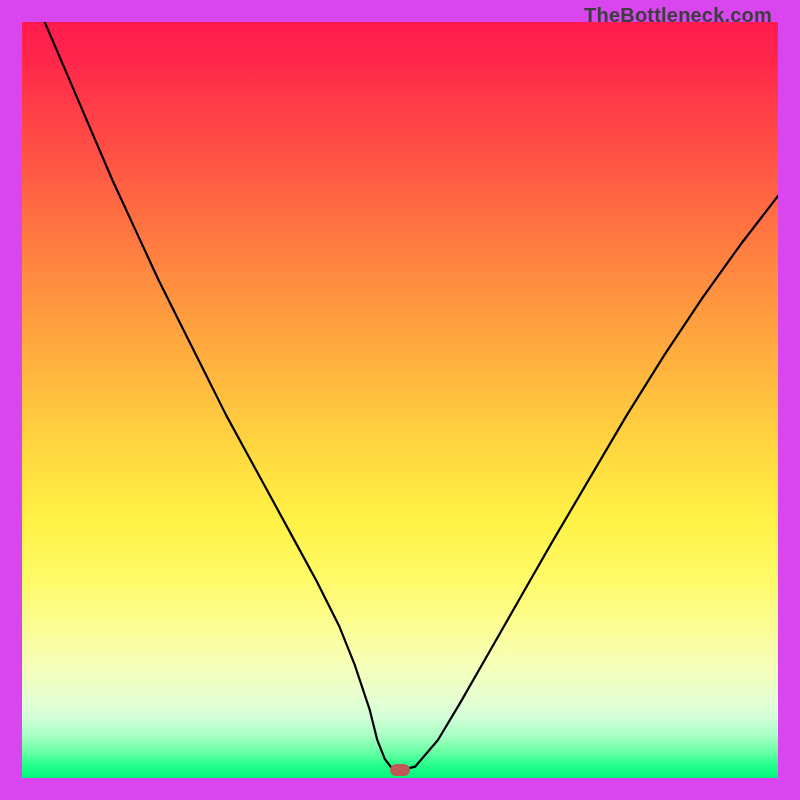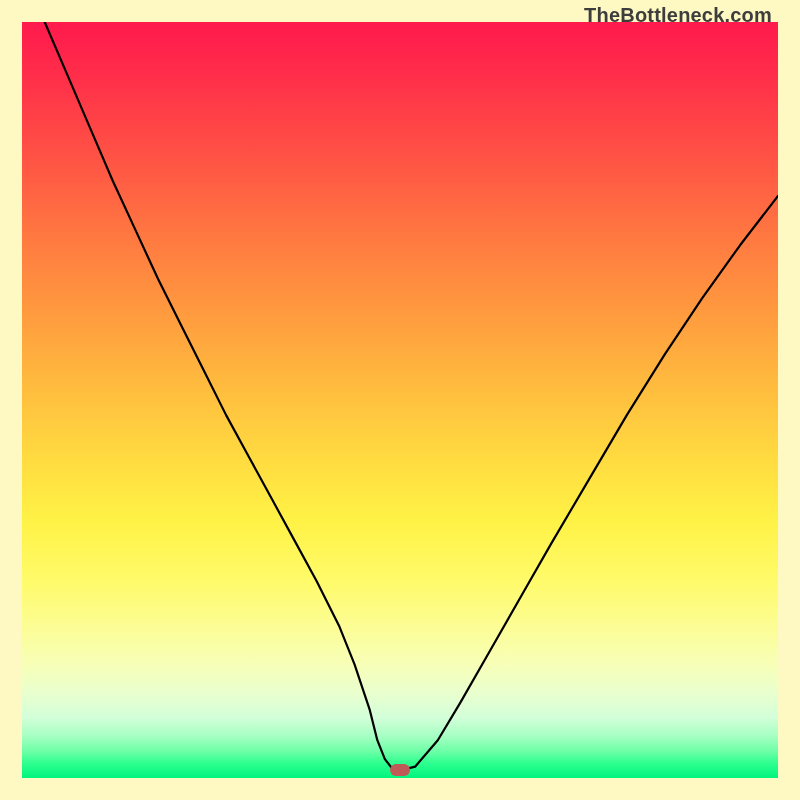--- a/index.html
+++ b/index.html
@@ -8,21 +8,21 @@
     width: 800px;
     height: 800px;
     overflow: hidden;
     background: #000;
     font-family: Arial, Helvetica, sans-serif;
   }
   .container {
     position: relative;
     width: 800px;
     height: 800px;
-    background: #fef9c3;
+    background: #d946ef;
   }
   .plot-area {
     position: absolute;
     left: 22px;
     top: 22px;
     width: 756px;
     height: 756px;
     overflow: hidden;
   }
   .gradient-bg {

